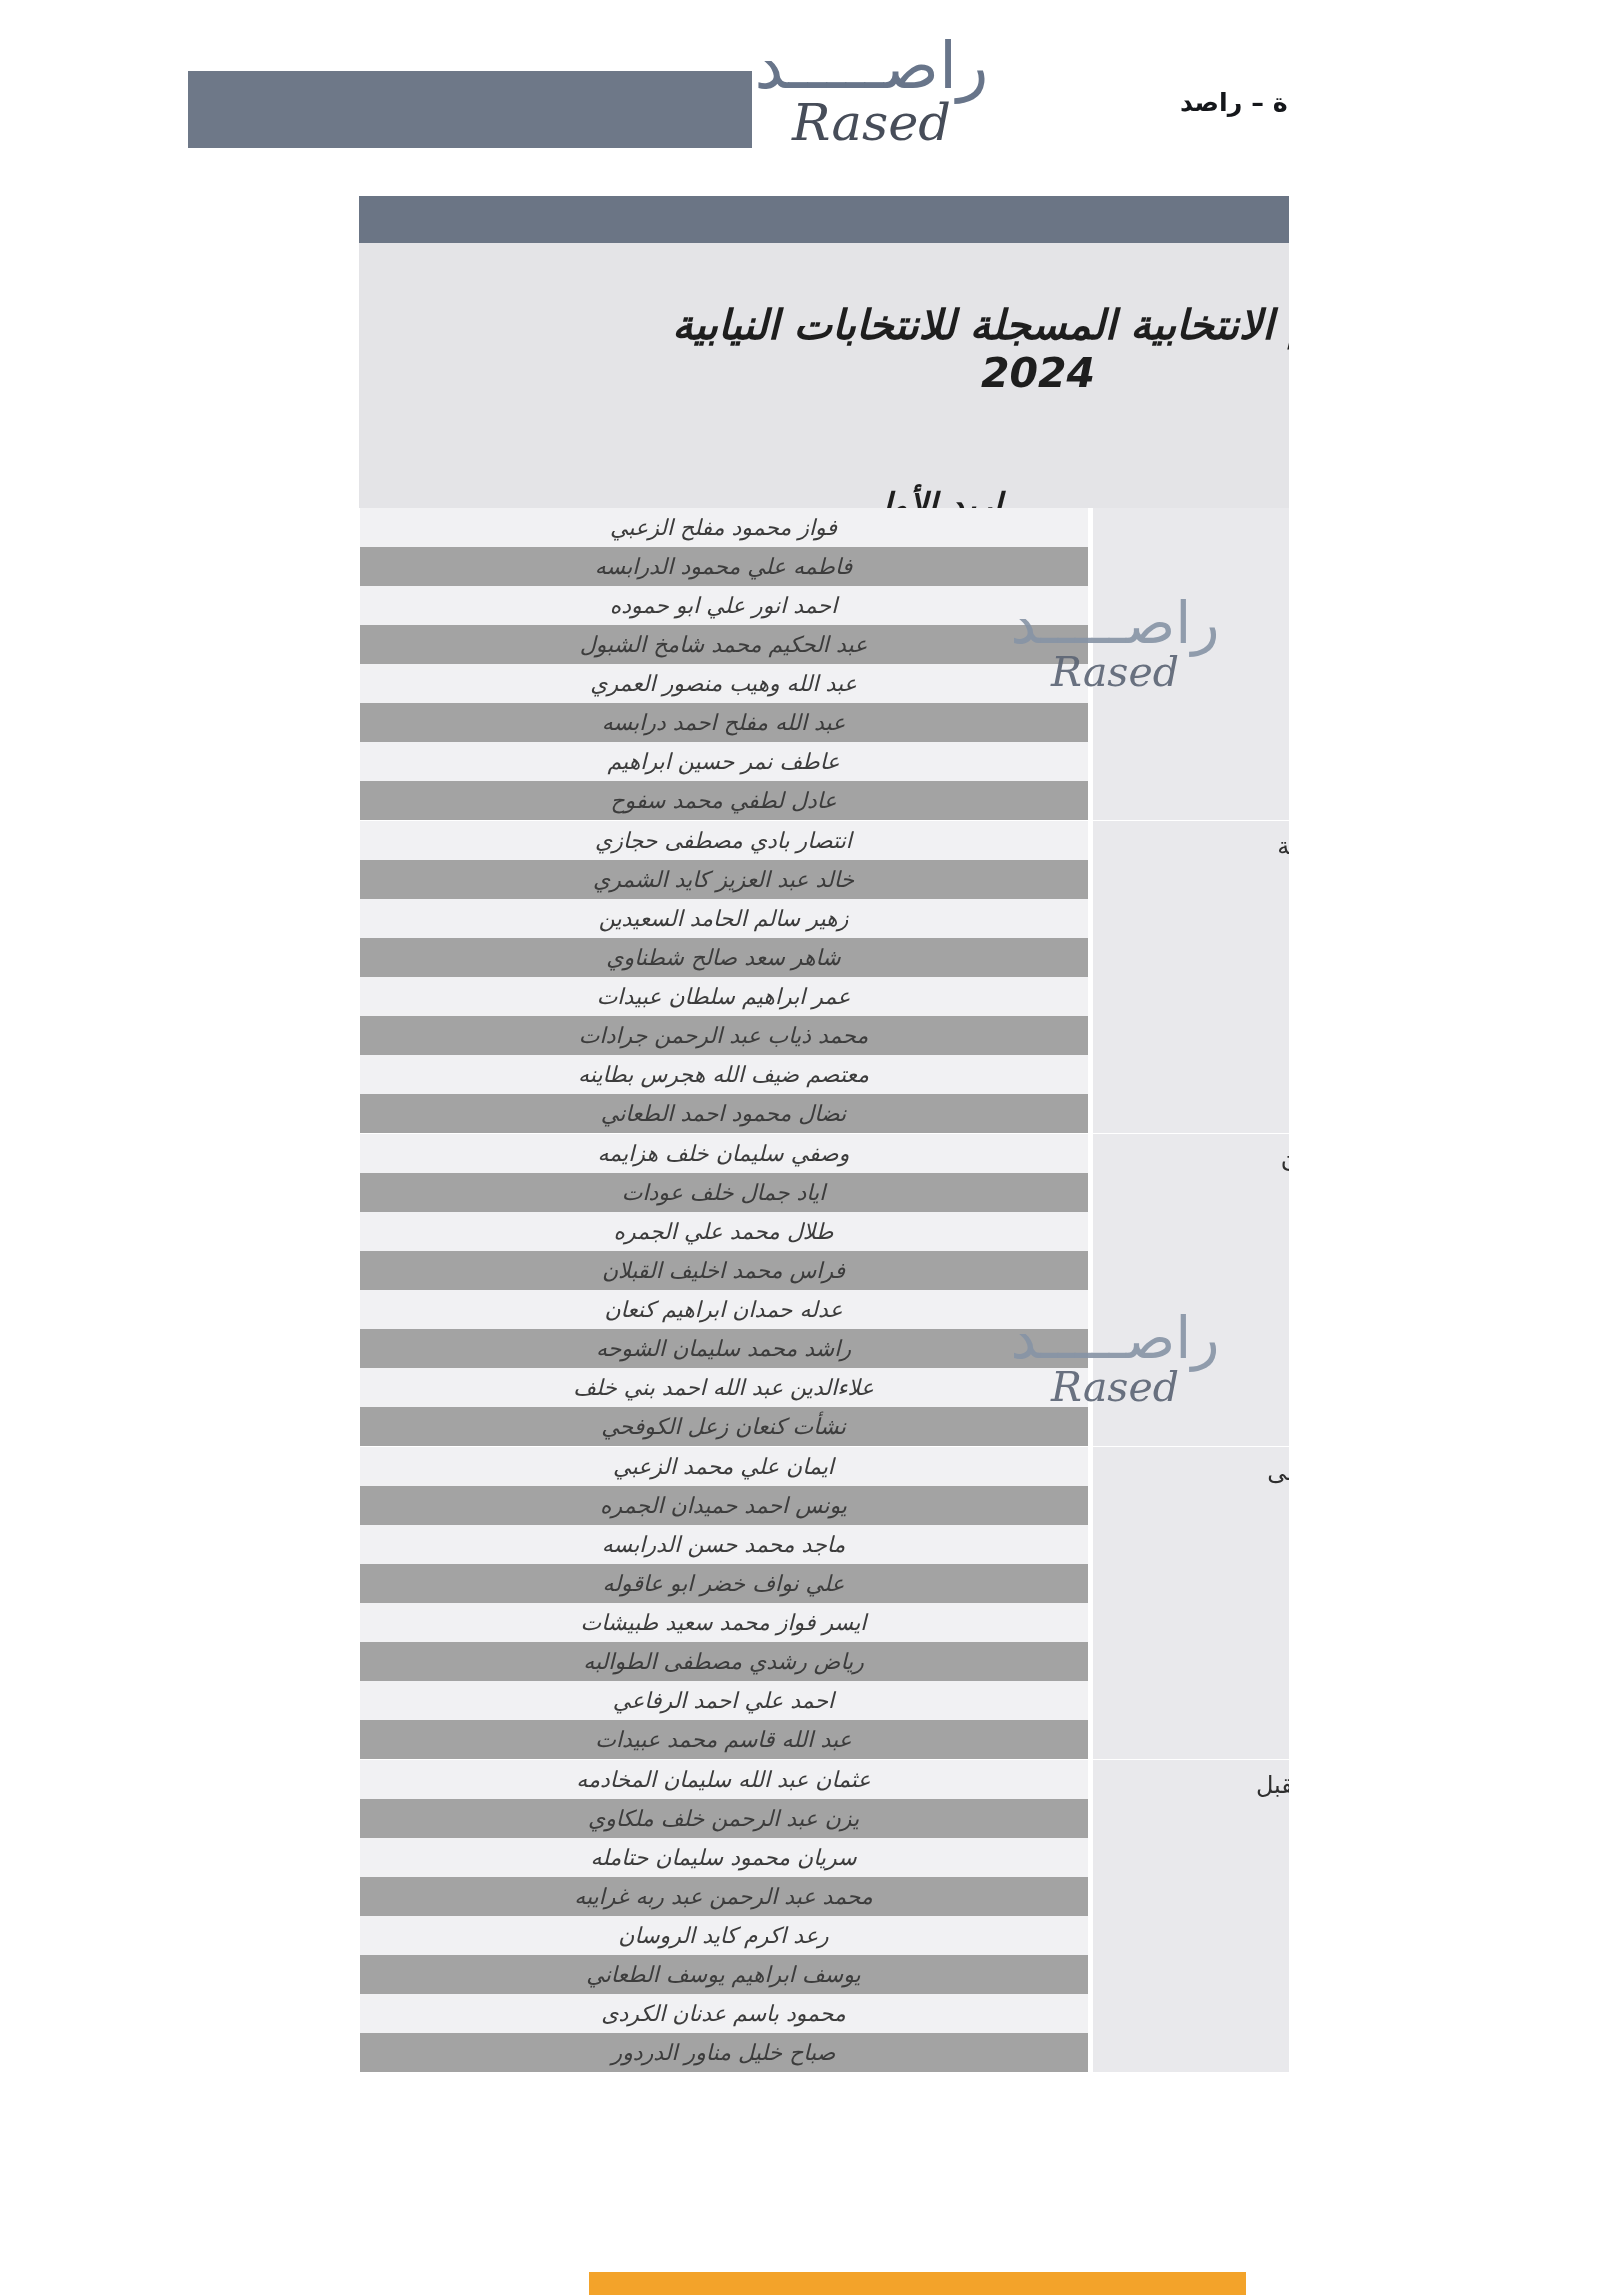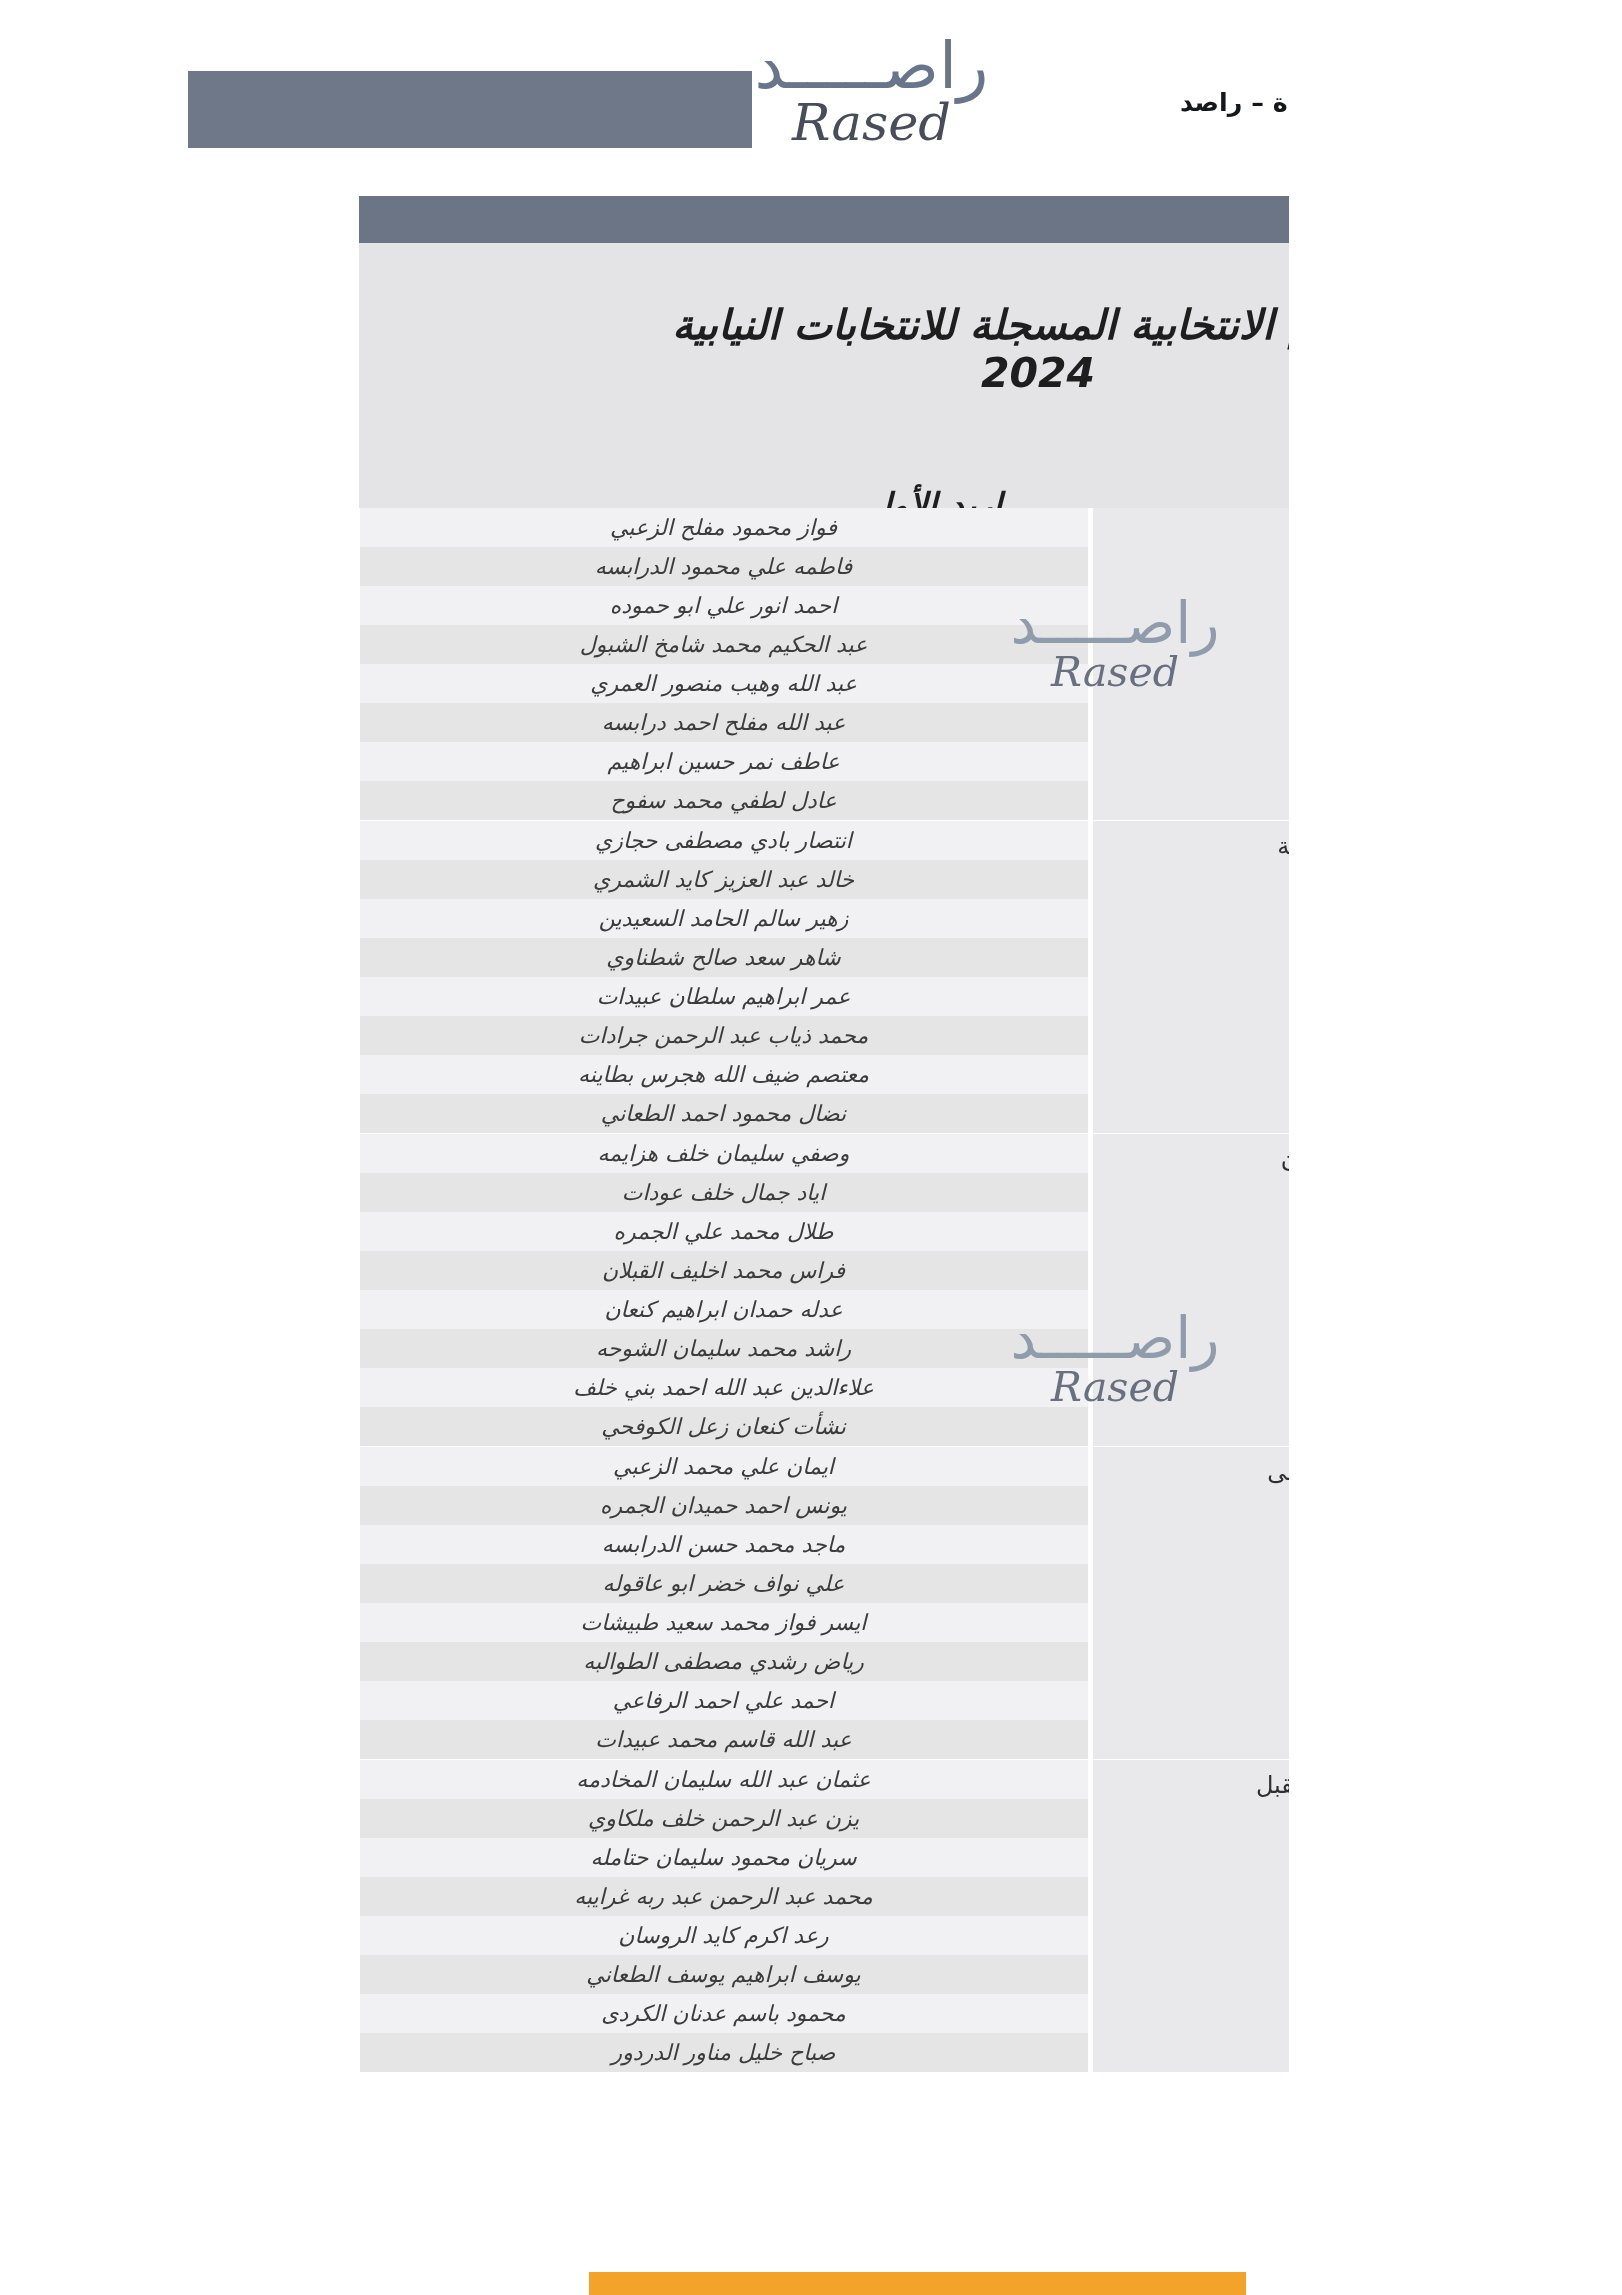--- a/index.html
+++ b/index.html
@@ -33,21 +33,21 @@
   .table{width:1079px;}
   .group-section{display:flex;flex-direction:row;gap:5.5px;border-top:1.7px solid #ffffff;}
   .group-section:first-child{border-top:none;}
   .group-col{width:345px;background:#e9e9ec;}
   .group-label{padding-top:11px;padding-left:0;padding-right:88px;font-size:24px;color:#2f2f2f;text-align:right;}
   .names-col{width:728px;display:flex;flex-direction:column;font-style:italic;}
   .name-row{
     height:39px;line-height:39px;text-align:center;
     font-size:22px;color:#3c3c3c;background:#f1f1f3;white-space:nowrap;overflow:hidden;
   }
-  .name-row.alt{background:#e5e5e5;}
+  .name-row.alt{background:#a3a3a3;}
   
   .watermark{position:absolute;width:210px;text-align:center;opacity:.9;pointer-events:none;}
   .watermark .ar{font-size:58px;color:#8794a6;line-height:1.05;}
   .watermark .en{font-family:"DejaVu Serif",serif;font-style:italic;font-size:41px;color:#5b6474;line-height:1;margin-top:-2.2px;}
   .wm1{left:1010px;top:593px;}
   .wm2{left:1010px;top:1308px;}
   
   .page-number{position:absolute;left:1363px;top:2186px;font-size:39px;color:#1f2328;direction:ltr;}
   .bottom-bar{position:absolute;left:589px;top:2272px;width:657px;height:24px;background:#f3a32a;}
   .bottom-corner{position:absolute;left:1338px;top:2265px;width:285px;height:30px;background:#fcb831;}

